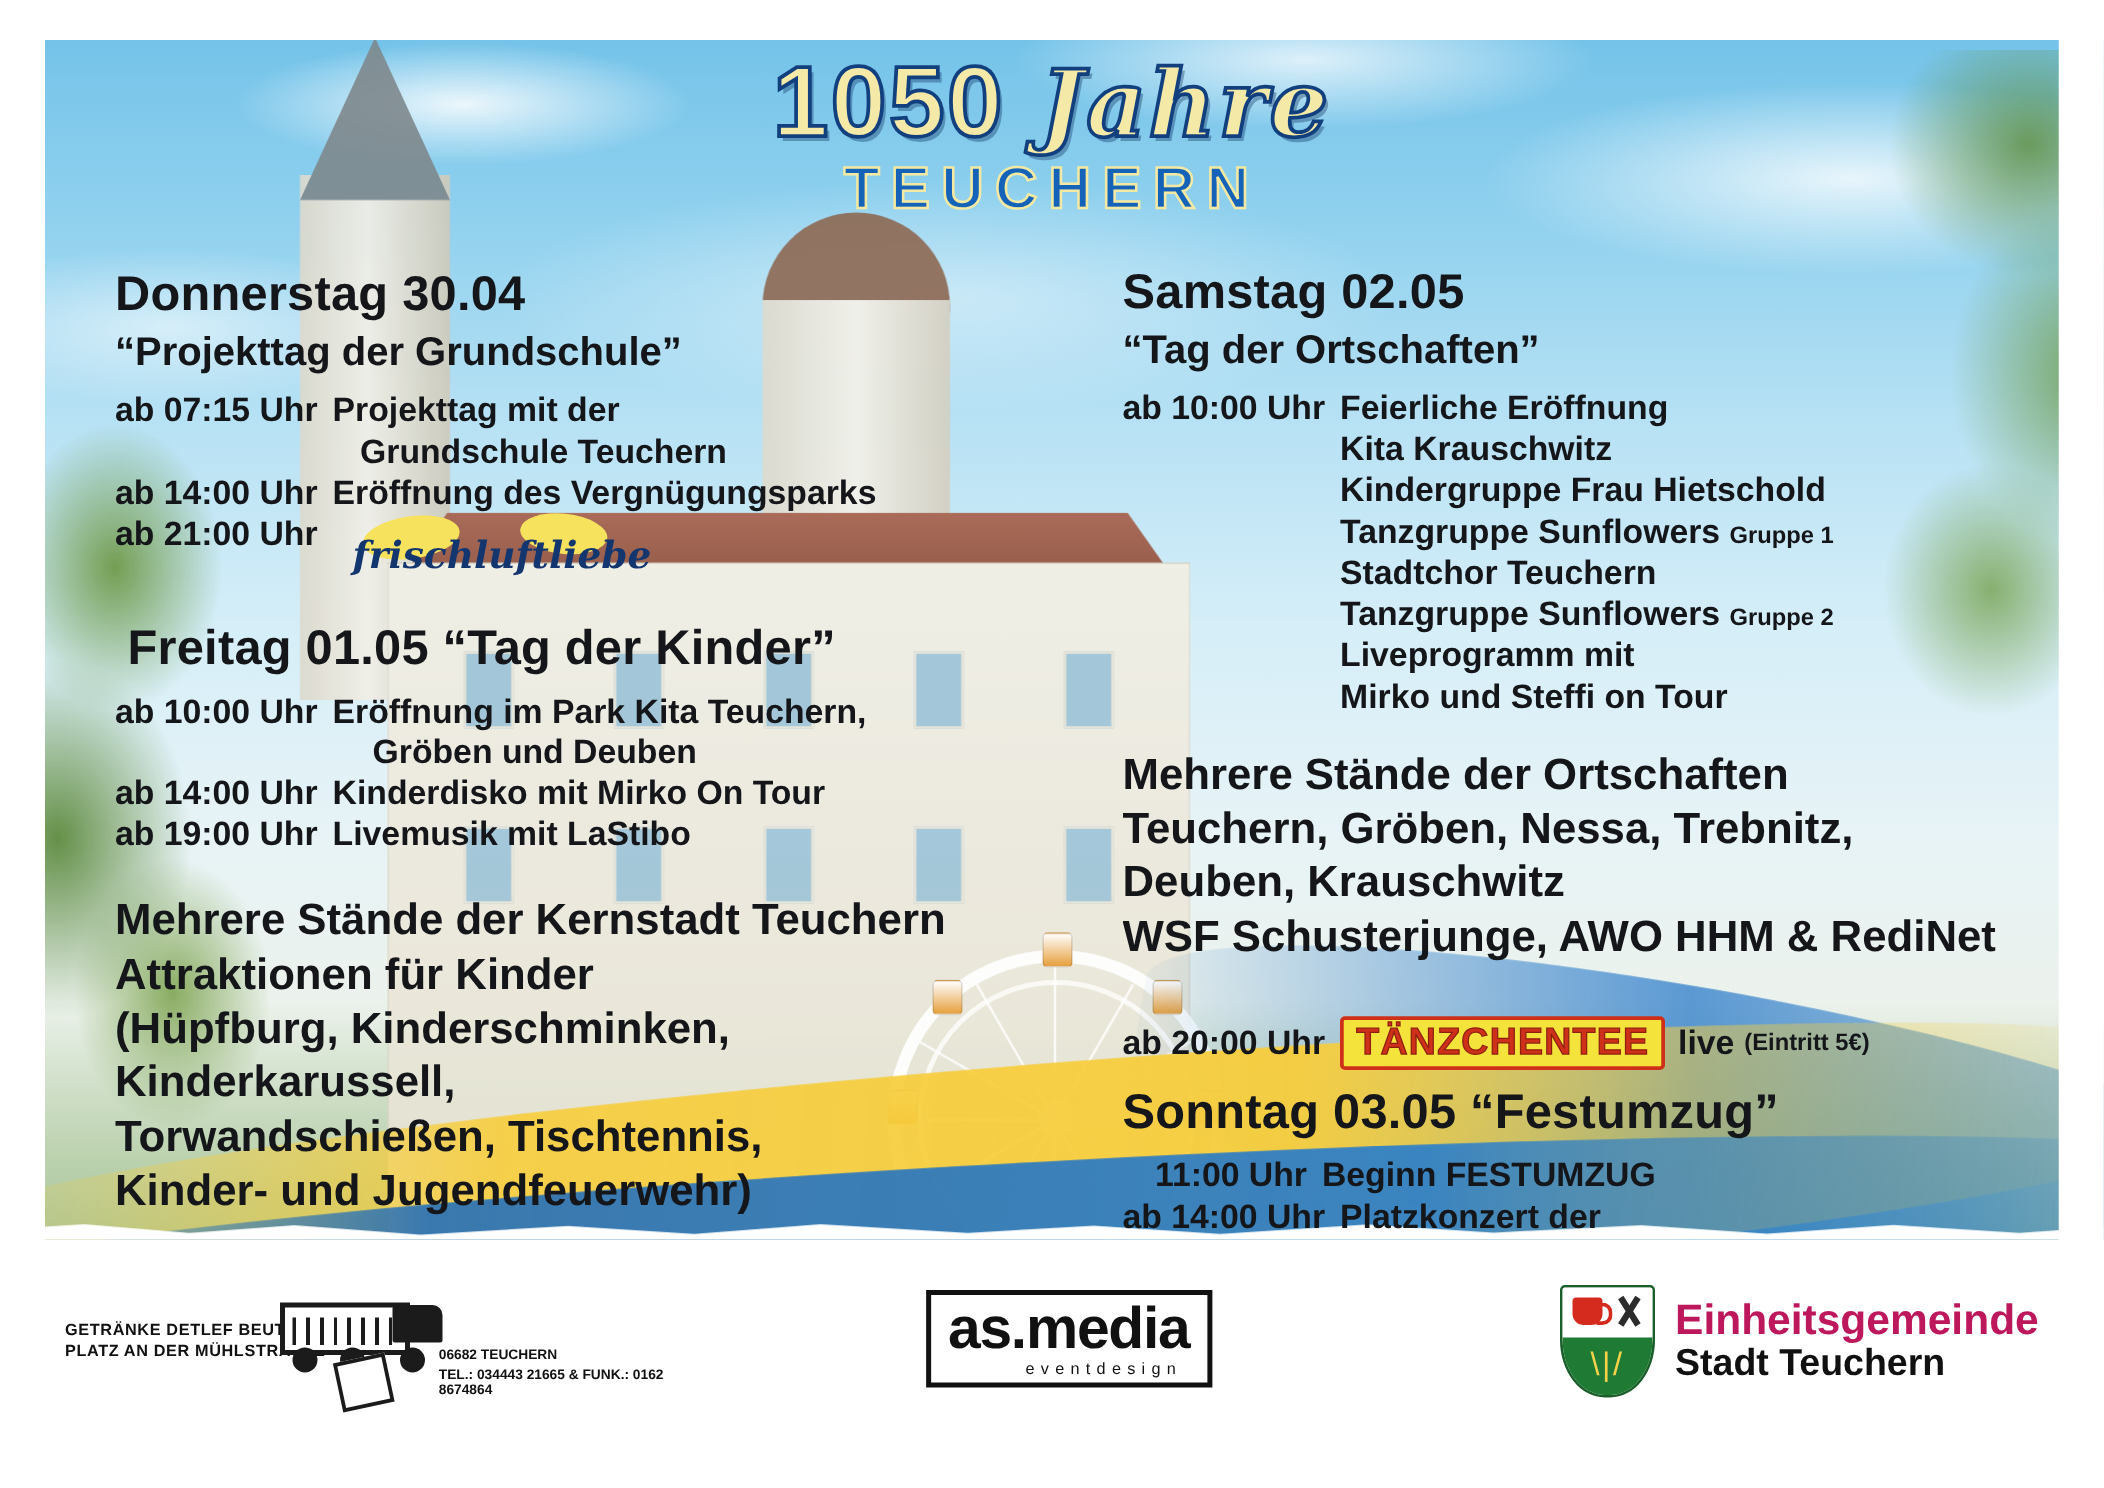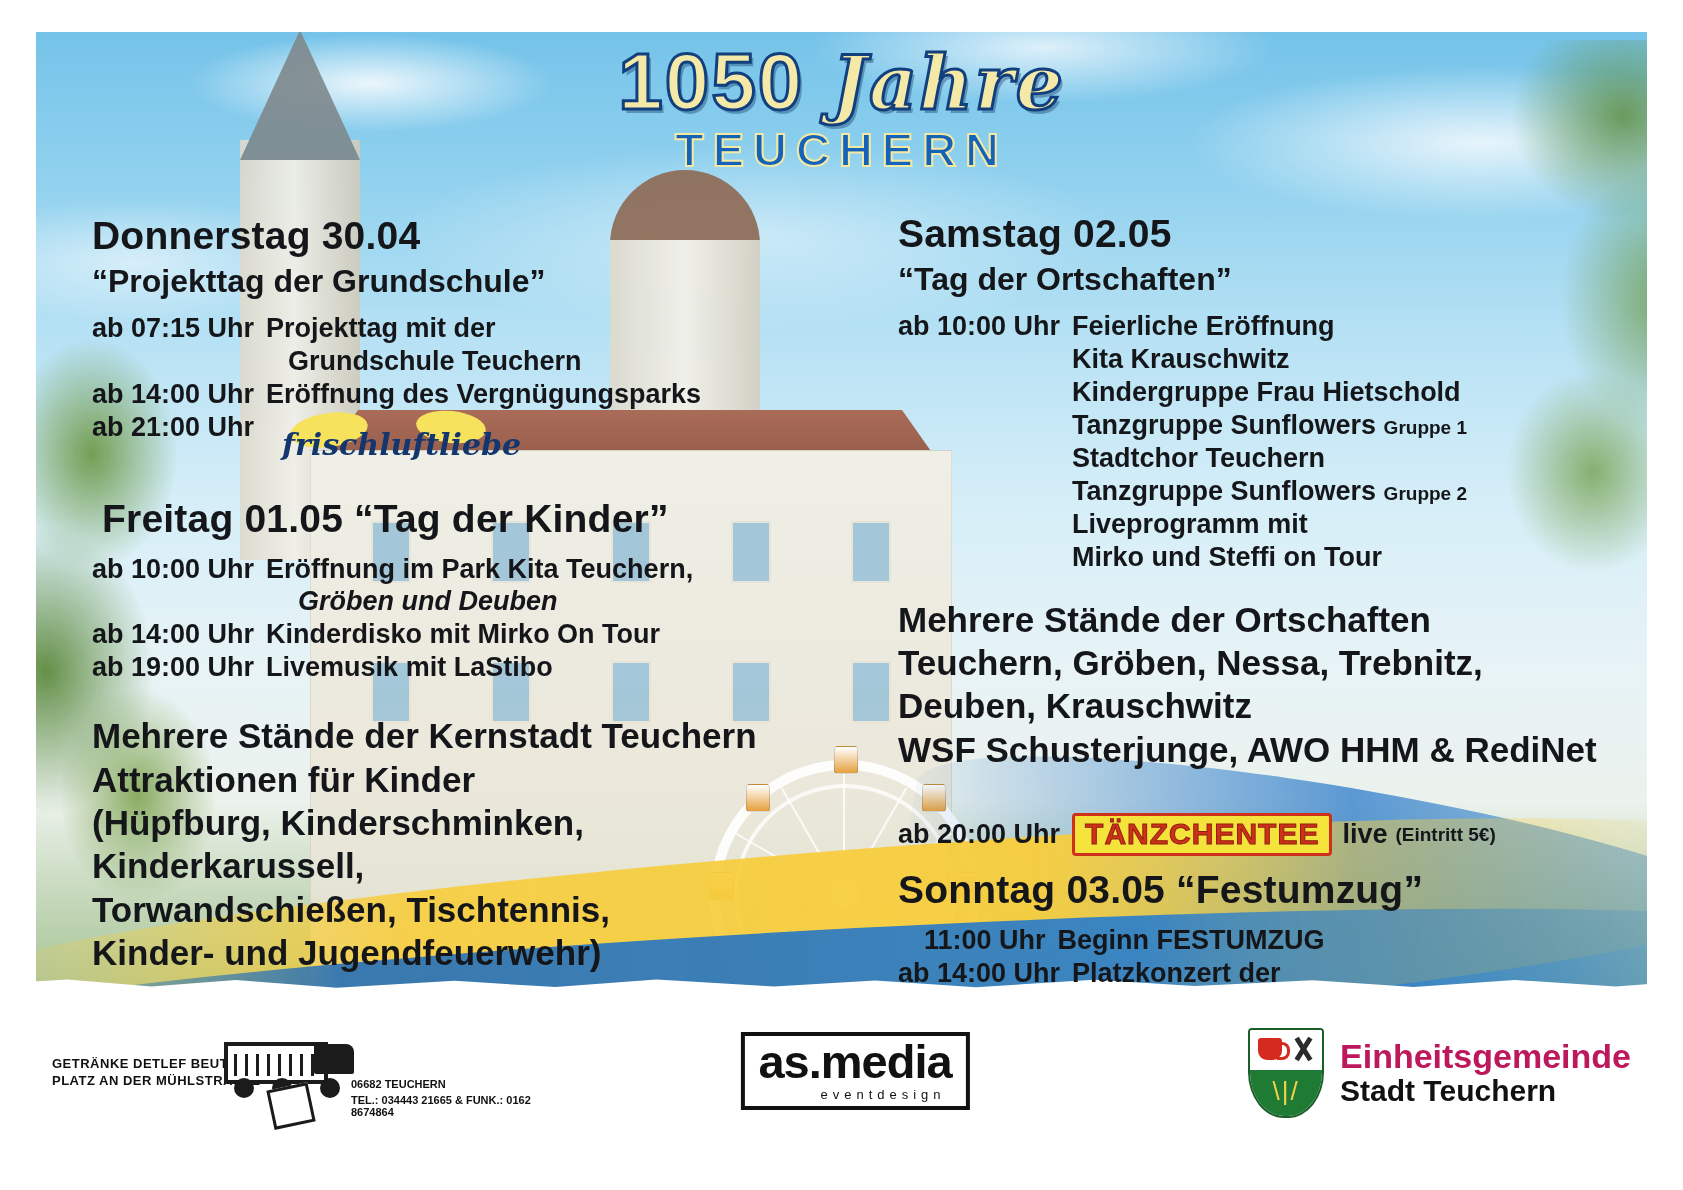--- a/index.html
+++ b/index.html
@@ -597,21 +597,21 @@
       </div>
     </div>
 
     <div class="sp-24"></div>
     <div class="day-title" style="padding-left:10px;">Freitag 01.05 “Tag der Kinder”</div>
     <div class="sp-12"></div>
     <div class="row">
       <div class="time">ab 10:00 Uhr</div>
       <div class="desc">Eröffnung im Park Kita Teuchern,</div>
     </div>
-    <div class="indent" style="padding-left:206px;font-style:italic;">Gröben und Deuben</div>
+    <div class="indent" style="padding-left:206px;">Gröben und Deuben</div>
     <div class="row">
       <div class="time">ab 14:00 Uhr</div>
       <div class="desc">Kinderdisko mit Mirko On Tour</div>
     </div>
     <div class="row">
       <div class="time">ab 19:00 Uhr</div>
       <div class="desc">Livemusik mit LaStibo</div>
     </div>
 
     <div class="sp-30"></div>

